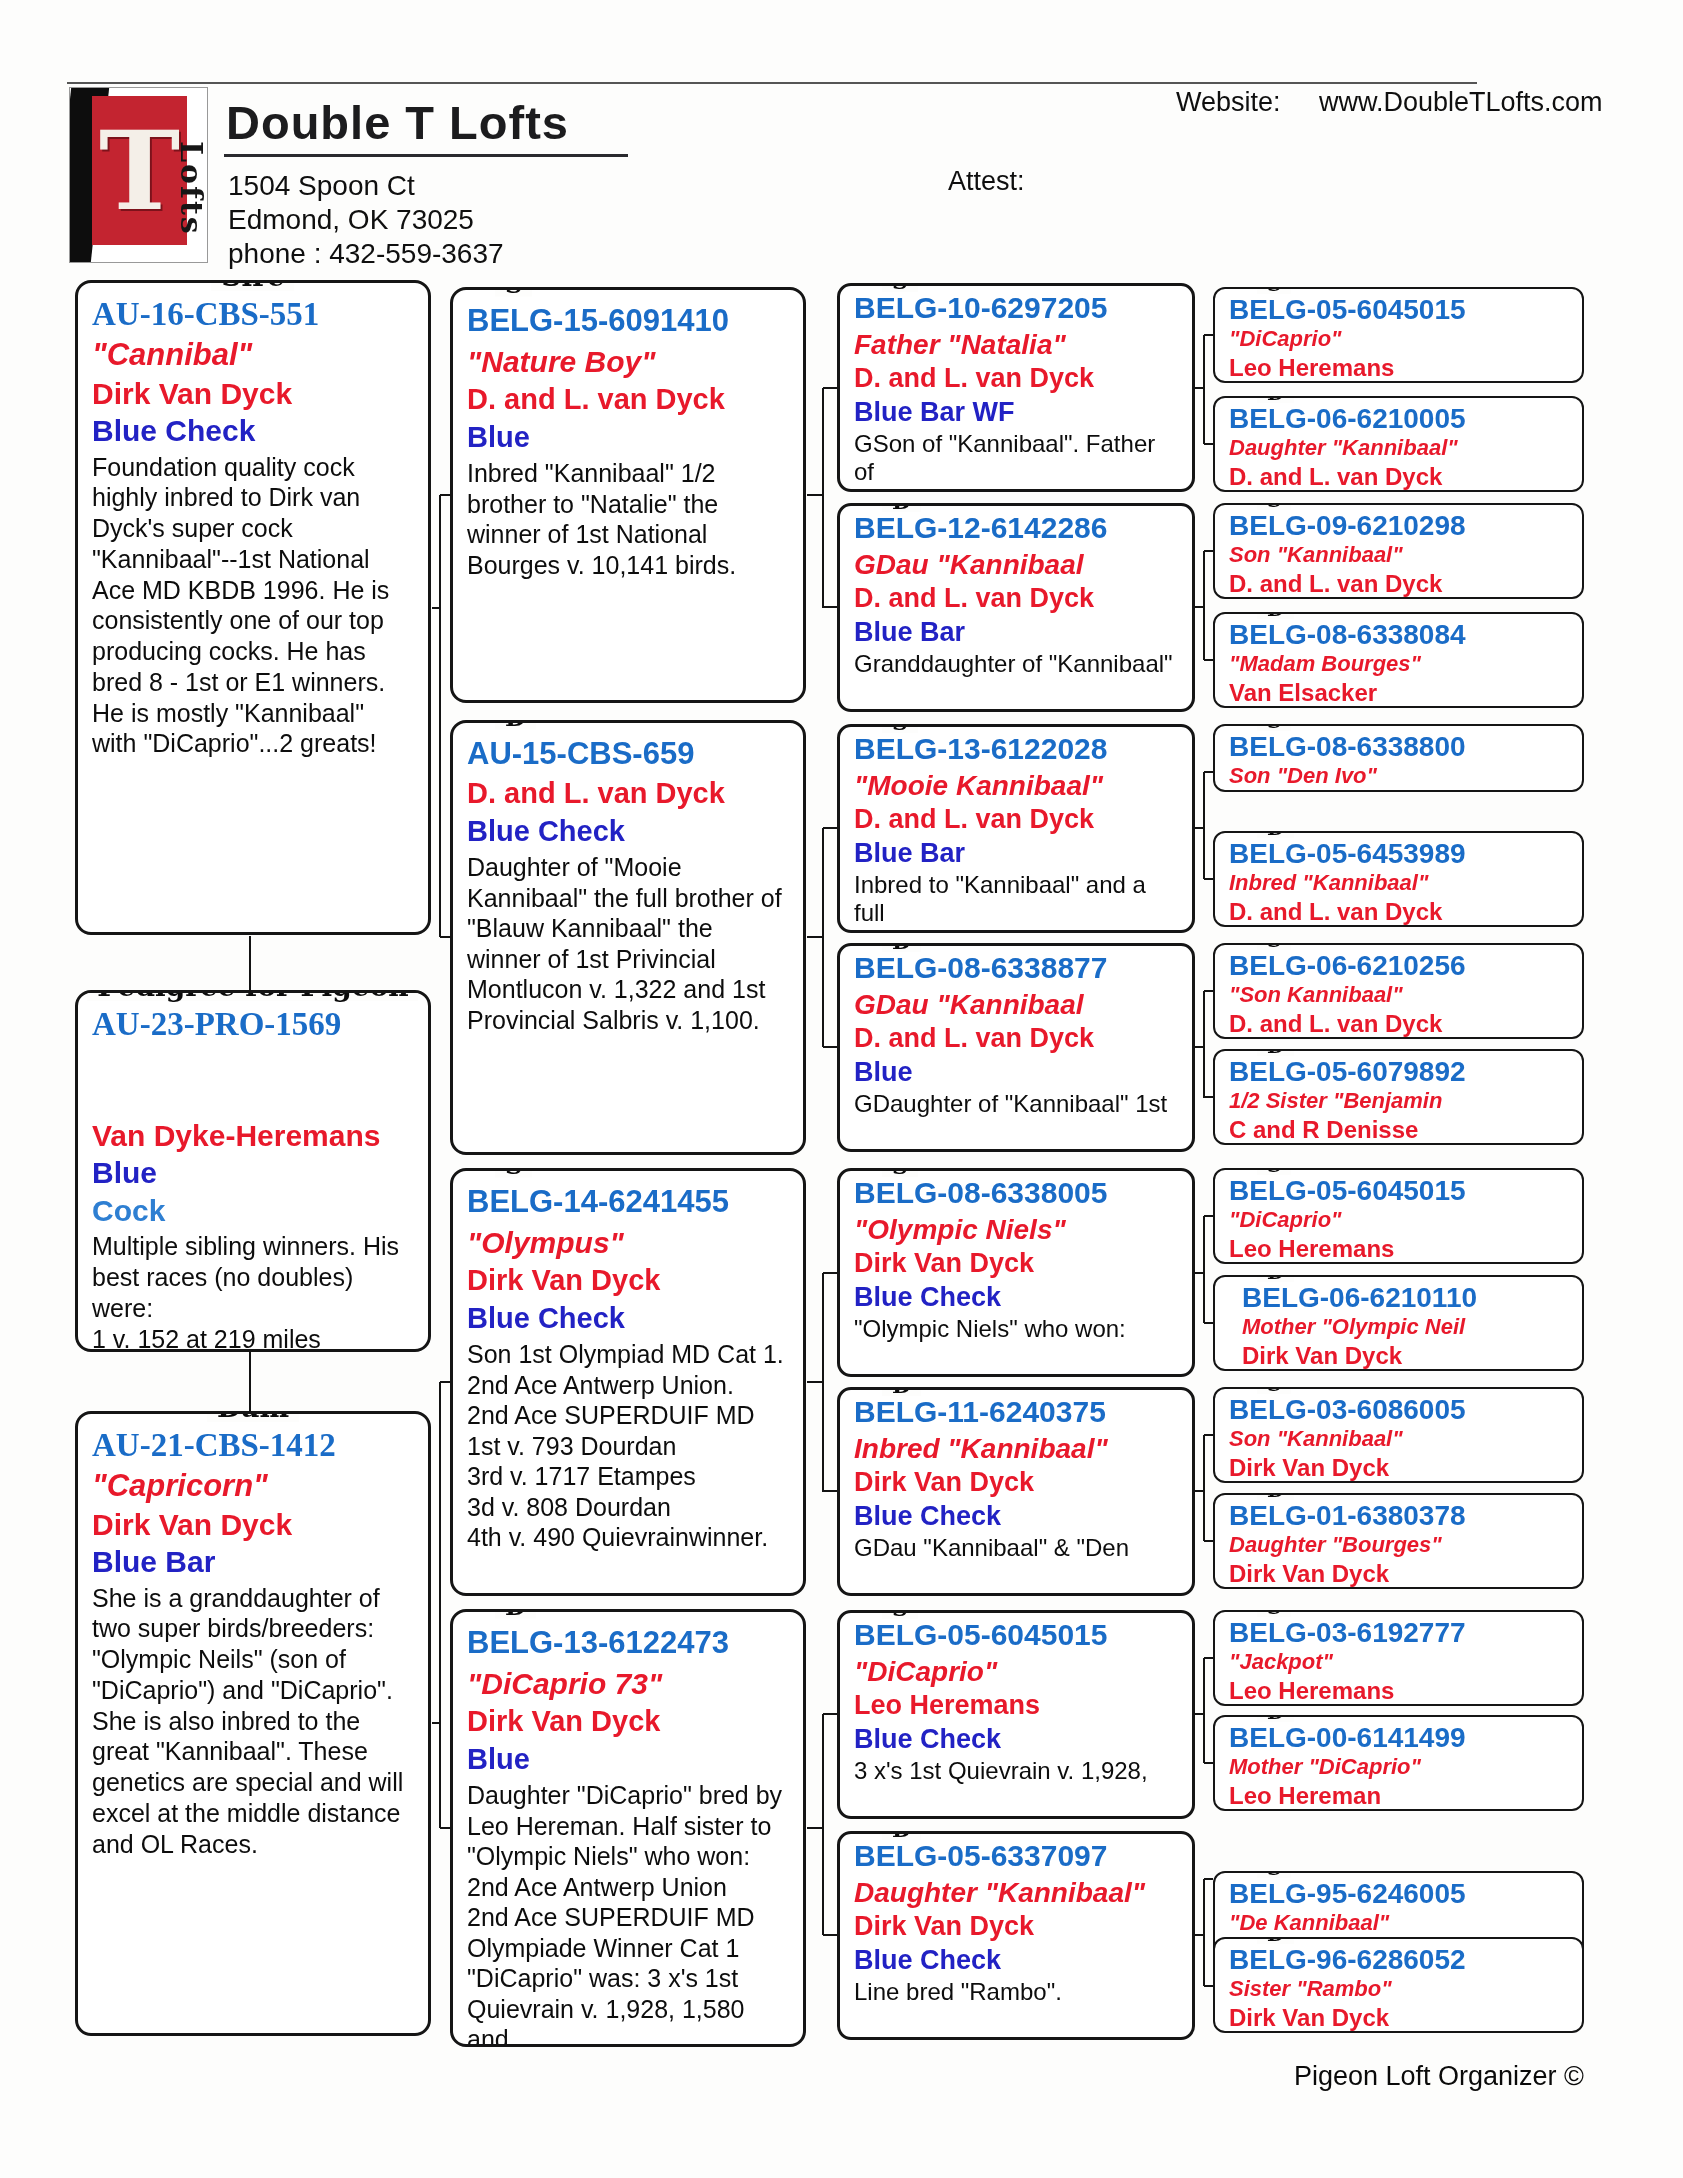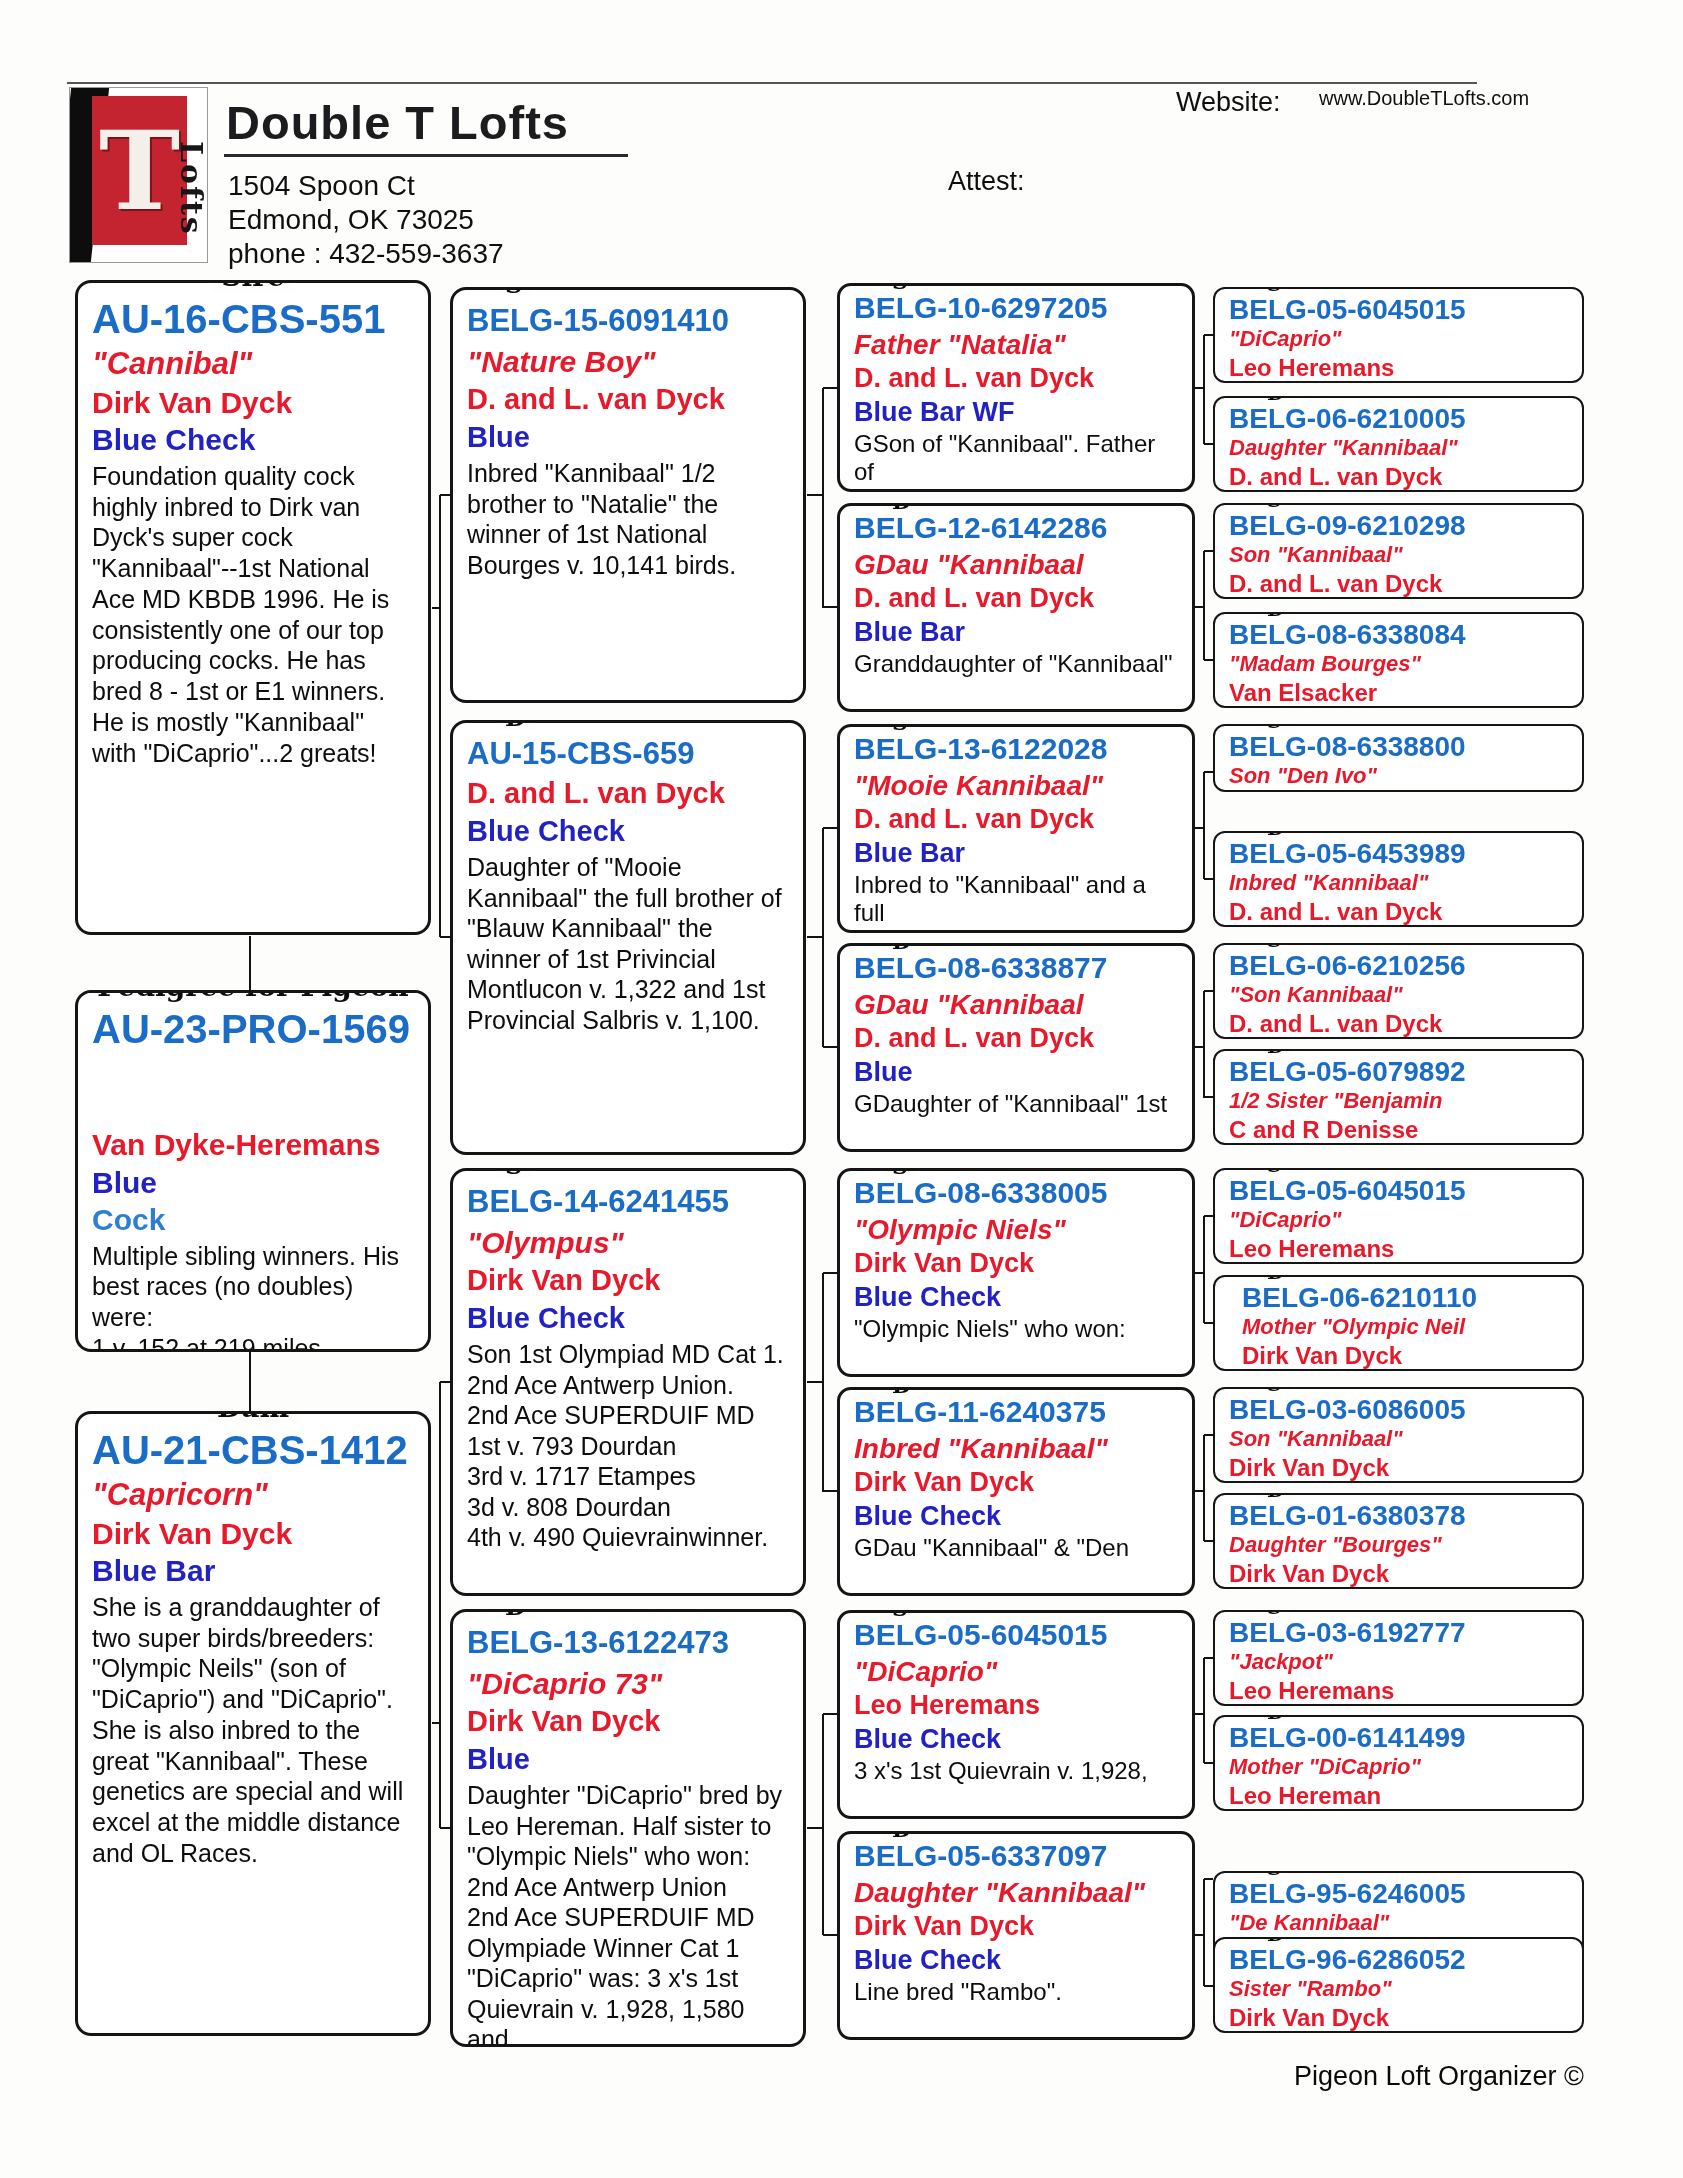--- a/index.html
+++ b/index.html
@@ -18,34 +18,34 @@
   .logo .tee{position:absolute; left:22px; top:8px; width:95px; height:149px; display:flex; align-items:center; justify-content:center;
     font-family:"DejaVu Serif",serif; font-size:109px; font-weight:700; color:#f4efe8; text-shadow:2px 2px 0 #7d121b;}
   .logo .vert{position:absolute; right:-2px; top:53px; font-family:"DejaVu Serif",serif; font-weight:700; font-size:30px; color:#161616;
     writing-mode:vertical-rl; letter-spacing:2px;}
   .title{position:absolute; left:226px; top:95px; font-size:47px; font-weight:700; color:#1c1c1e; letter-spacing:1px;}
   .title-underline{position:absolute; left:224px; top:154px; width:404px; height:3px; background:#2a2a2e;}
   .addr{position:absolute; left:228px; font-size:28px; color:#0f0f0f;}
   .addr1{top:170px;} .addr2{top:204px;} .addr3{top:238px;}
   .attest{position:absolute; left:948px; top:166px; font-size:27px; color:#0f0f0f;}
   .weblabel{position:absolute; left:1176px; top:87px; font-size:27px; color:#0f0f0f;}
-  .weburl{position:absolute; left:1319px; top:87px; font-size:20px; color:#0f0f0f;}
+  .weburl{position:absolute; left:1319px; top:87px; font-size:27px; color:#0f0f0f;}
 
   
   .box{position:absolute; background:#fff; border:3px solid #151515; border-radius:16px; padding:10px 14px; overflow:hidden;}
   .boxlabel{position:absolute; font-family:"DejaVu Serif",serif; font-weight:700; color:#0b0b0b;
     background:#fdfdfc; padding:0 10px; line-height:1; white-space:nowrap;}
   .band{color:var(--blue); font-weight:700;}
   .name{color:var(--red); font-weight:700; font-style:italic;}
   .breeder{color:var(--red); font-weight:700;}
   .colorline{color:var(--dblue); font-weight:700;}
   .sexline{color:var(--ltblue); font-weight:700;}
   .note{color:#0d0d0d; white-space:pre-line;}
 
-  .g1 .band{font-size:40px; line-height:1.3;}
+  .g1 .band{font-size:33px; line-height:1.3;font-family:Liberation Serif, serif;}
   .g1 .name{font-size:31px; line-height:1.25;}
   .g1 .breeder{font-size:30px; line-height:1.25;}
   .g1 .colorline,.g1 .sexline{font-size:30px; line-height:1.25;}
   .g1 .note{font-size:25px; line-height:1.23; margin-top:2px;}
 
   .g2 .band{font-size:31px; line-height:1.35;}
   .g2 .name{font-size:30px; line-height:1.3;}
   .g2 .breeder{font-size:29px; line-height:1.3;}
   .g2 .colorline{font-size:29px; line-height:1.3;}
   .g2 .note{font-size:25px; line-height:1.22; margin-top:2px;}

